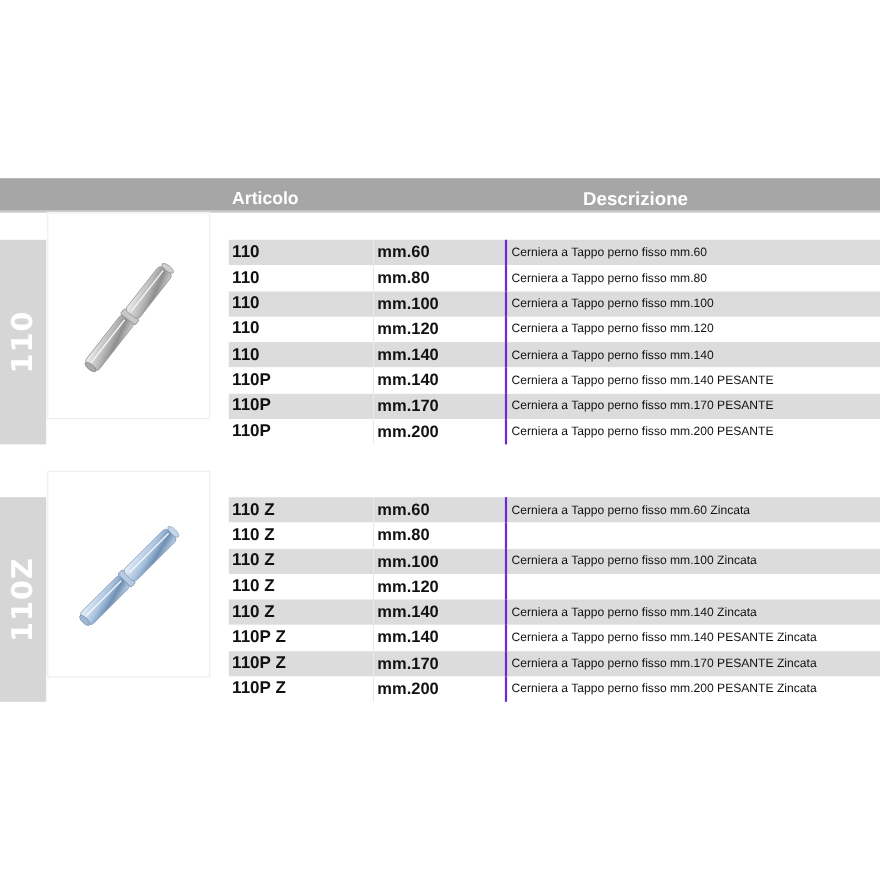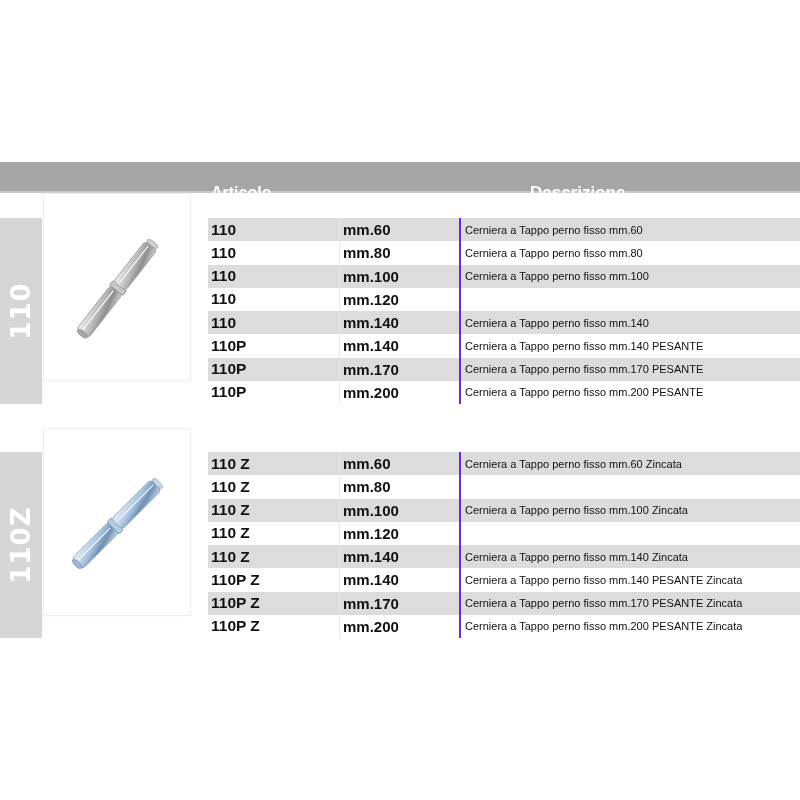--- a/index.html
+++ b/index.html
@@ -22,21 +22,21 @@
       left: 0;
       top: 162px;
       width: 800px;
       height: 31px;
       background: #a6a6a6;
       border-bottom: 2px solid #c8c8c8;
       box-sizing: border-box;
     }
     .header-label {
       position: absolute;
-      top: 20px;
+      top: 8px;
       color: #ffffff;
       font-weight: bold;
       font-size: 16px;
       line-height: 22px;
       white-space: nowrap;
     }
     .hl-articolo { left: 211px; }
     .hl-misura { left: 345px; margin-top: 24px; }
     .hl-descrizione { left: 530px; font-size: 17px; }
 
@@ -170,20 +170,21 @@
       <div class="cell c-desc">Cerniera a Tappo perno fisso mm.80</div>
     </div>
     <div class="row shade">
       <div class="cell c-art">110</div>
       <div class="cell c-mis">mm.100</div>
       <div class="cell c-desc">Cerniera a Tappo perno fisso mm.100</div>
     </div>
     <div class="row plain">
       <div class="cell c-art">110</div>
       <div class="cell c-mis">mm.120</div>
+      <div class="cell c-desc">Cerniera a Tappo perno fisso mm.120</div>
     </div>
     <div class="row shade">
       <div class="cell c-art">110</div>
       <div class="cell c-mis">mm.140</div>
       <div class="cell c-desc">Cerniera a Tappo perno fisso mm.140</div>
     </div>
     <div class="row plain">
       <div class="cell c-art">110P</div>
       <div class="cell c-mis">mm.140</div>
       <div class="cell c-desc">Cerniera a Tappo perno fisso mm.140 PESANTE</div>

